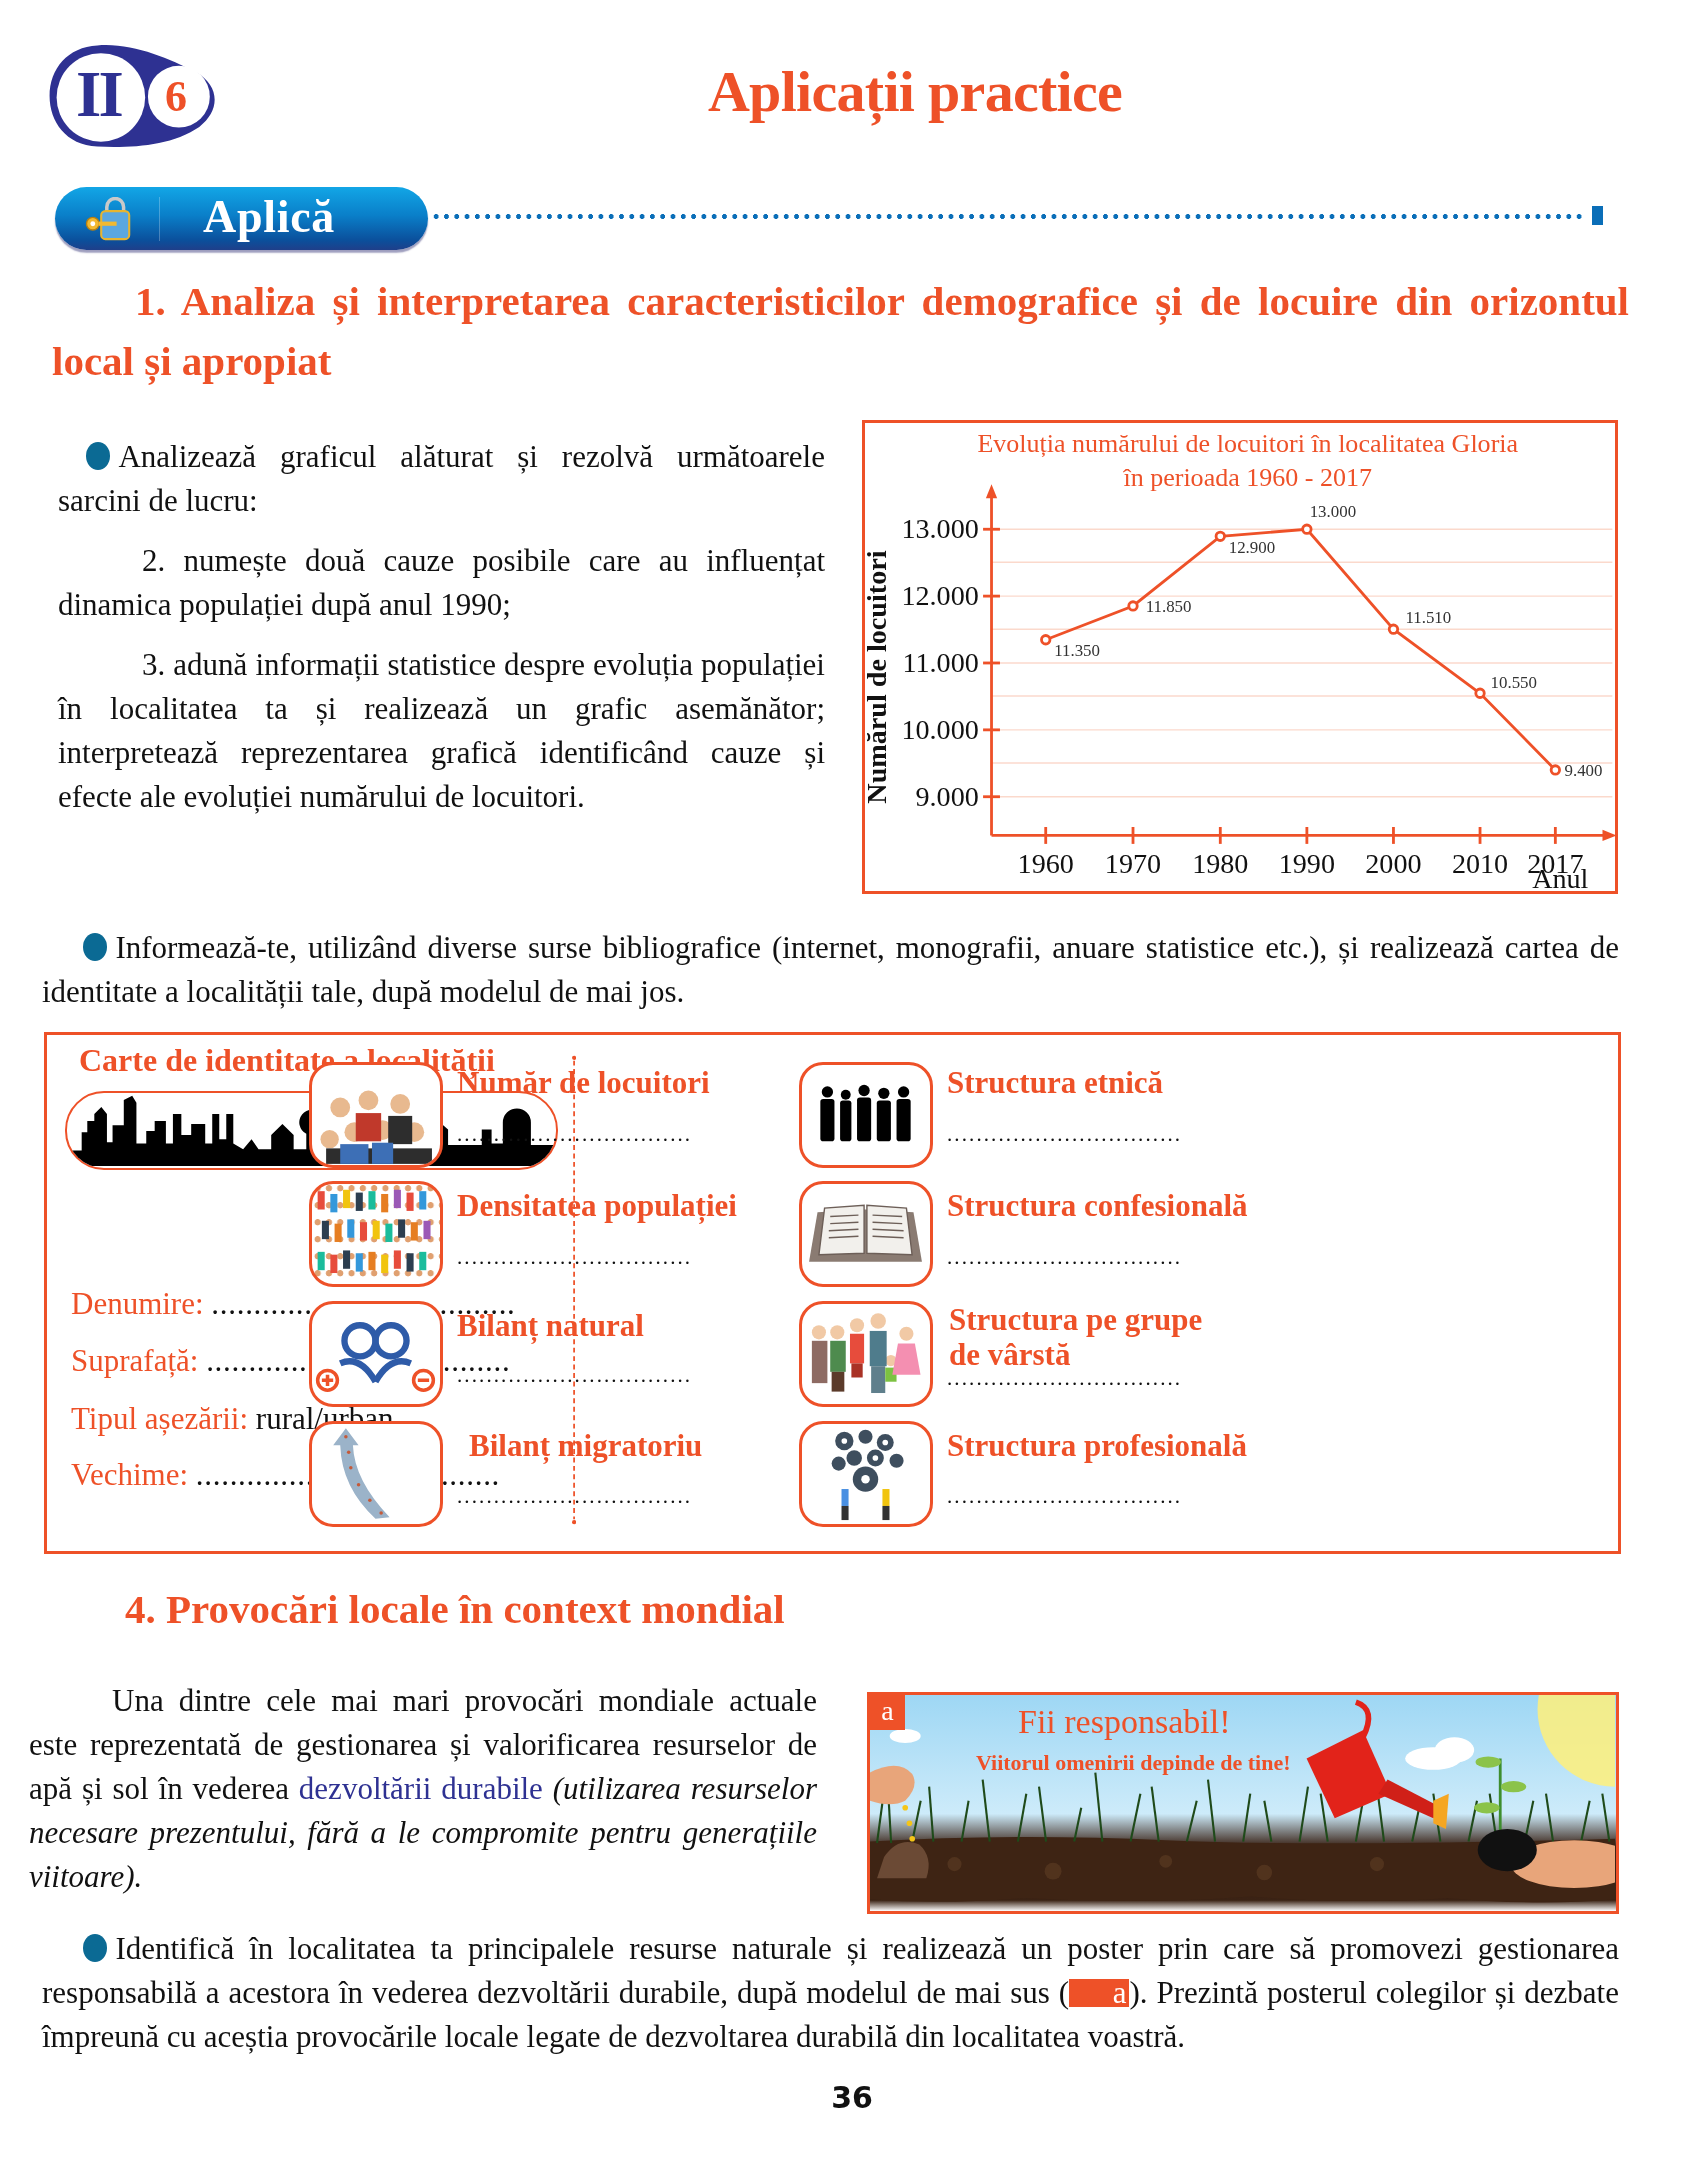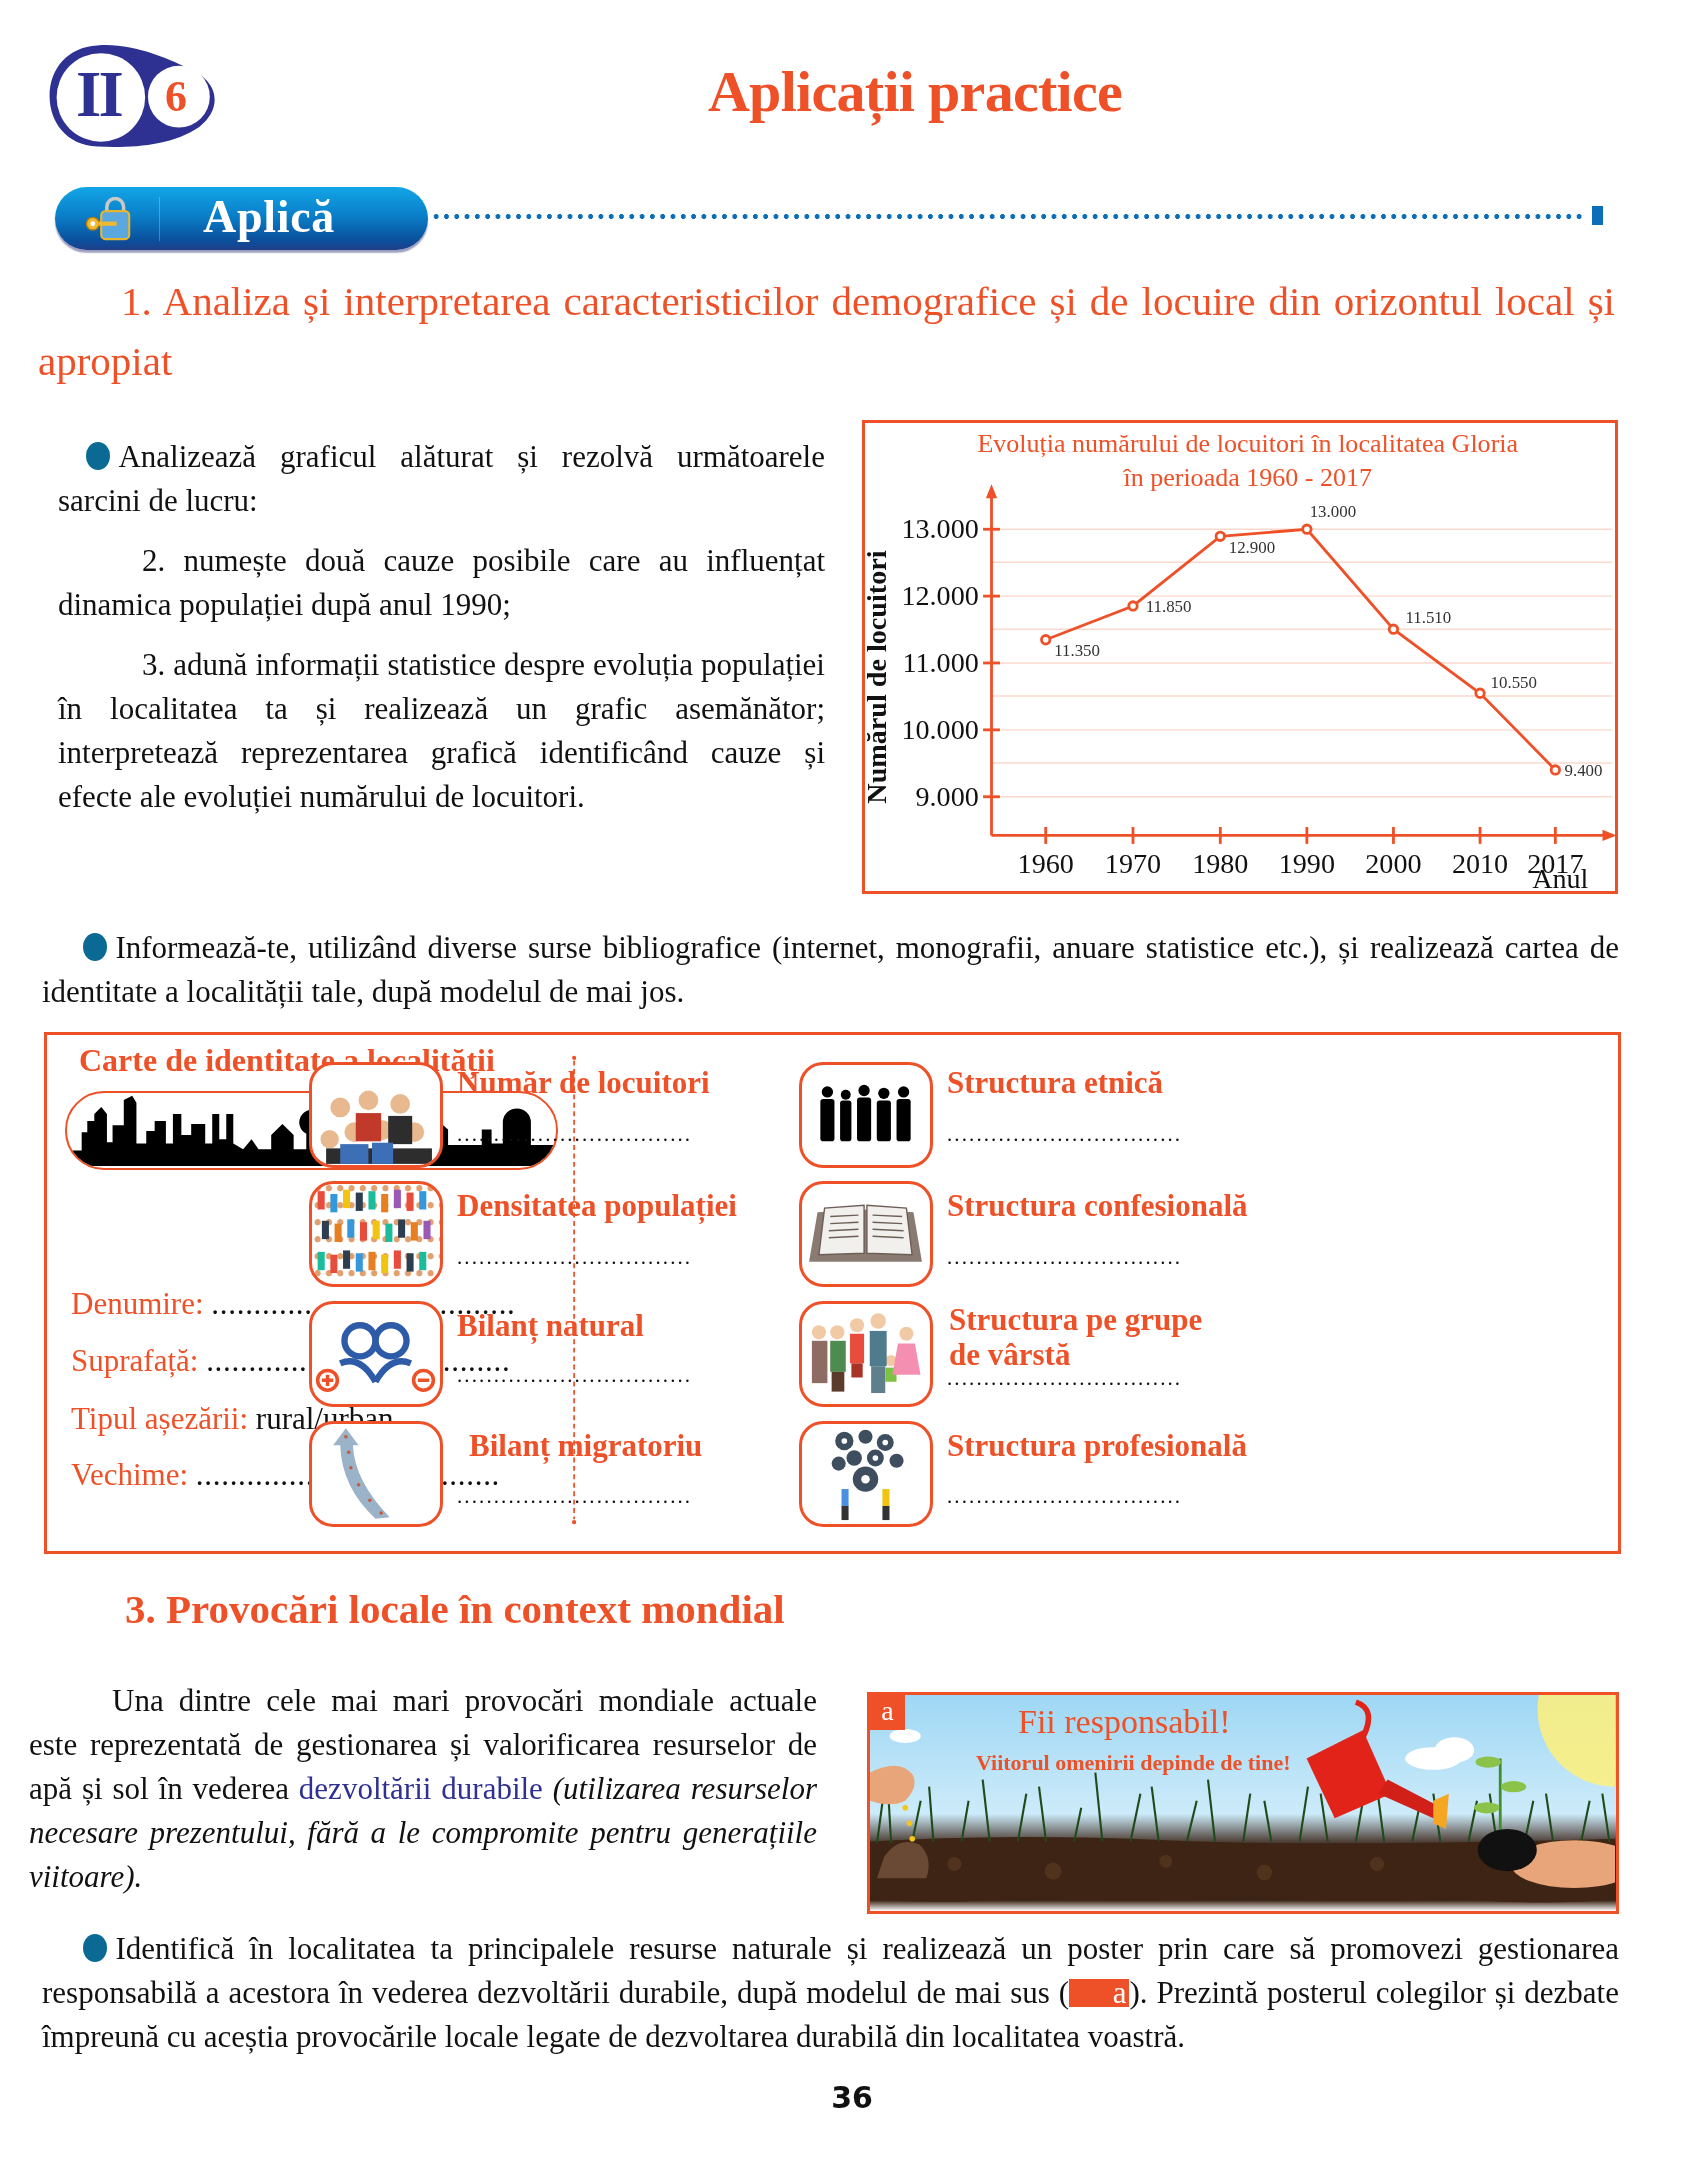--- a/index.html
+++ b/index.html
@@ -22,21 +22,21 @@
   .pill .lock { position: absolute; left: 28px; top: 10px; width: 56px; height: 45px; }
   .pill .sep { position: absolute; left: 104px; top: 10px; width: 1.4px; height: 44px; background: rgba(255,255,255,.25); }
   .pill .label { position: absolute; left: 148px; top: 2.8px; font-size: 46px; font-weight: bold; color: #fff;
                  letter-spacing: 0.7px; }
   .dotline { left: 431px; top: 213px; width: 1154px; height: 7px;
              background-image: radial-gradient(circle, #0A6EB8 2.3px, transparent 2.7px);
              background-size: 10.3px 7px; background-repeat: repeat-x; }
   .dotend { left: 1592px; top: 206px; width: 11.3px; height: 19px; background: #0A6EB8; }
 
   
-  .h1 { left: 38px; top: 271px; width: 1577px; font-size: 41px; font-weight: normal; color: #EE5128;
+  .h1 { left: 52px; top: 271px; width: 1577px; font-size: 41px; font-weight: bold; color: #EE5128;
         line-height: 60px; text-align: justify; text-align-last: left; text-indent: 83px; }
 
   
   .body { font-size: 31px; line-height: 44px; text-align: justify; }
   .col-left { left: 42px; top: 419px; width: 799px; }
   .col-left p { margin: 16px; }
   .ind { text-indent: 84px; }
 
   
   .chart { left: 862px; top: 420px; width: 756px; height: 474px; border: 3.5px solid #EE5128; box-sizing: border-box; }
@@ -430,21 +430,21 @@
           <rect x="114" y="92" width="10" height="24" fill="#F1C40F"></rect>
         <rect x="56" y="116" width="10" height="20" fill="#333"></rect>
           <rect x="114" y="116" width="10" height="20" fill="#333"></rect>
       </svg>
     </div>
   </div>
   <div class="abs item-title" style="left:900px;top:393px">Structura profesională</div>
   <div class="abs item-dots" style="left:900px;top:449px">................................</div>
 </div>
 
-<div class="abs h2">3. Provocări locale în context mondial</div>
+<div class="abs h2">4. Provocări locale în context mondial</div>
 
 <div class="abs body col-s2">
   <p class="ind" style="text-indent:83px"><span>Una dintre cele mai mari provocări mondiale actuale este reprezentată de gestionarea și valorificarea resurselor de apă și sol în vederea </span><span class="link-blue">dezvoltării durabile</span> <i>(utilizarea resurselor necesare prezentului, fără a le compromite pentru generațiile viitoare).</i></p>
 </div>
 
 <div class="abs poster">
   <svg class="abs" style="left:0;top:0" width="745" height="215" viewBox="0 0 1058 305">
 
     <circle cx="1058" cy="20" r="110" fill="#FFF07A" opacity="0.85"></circle>
 

